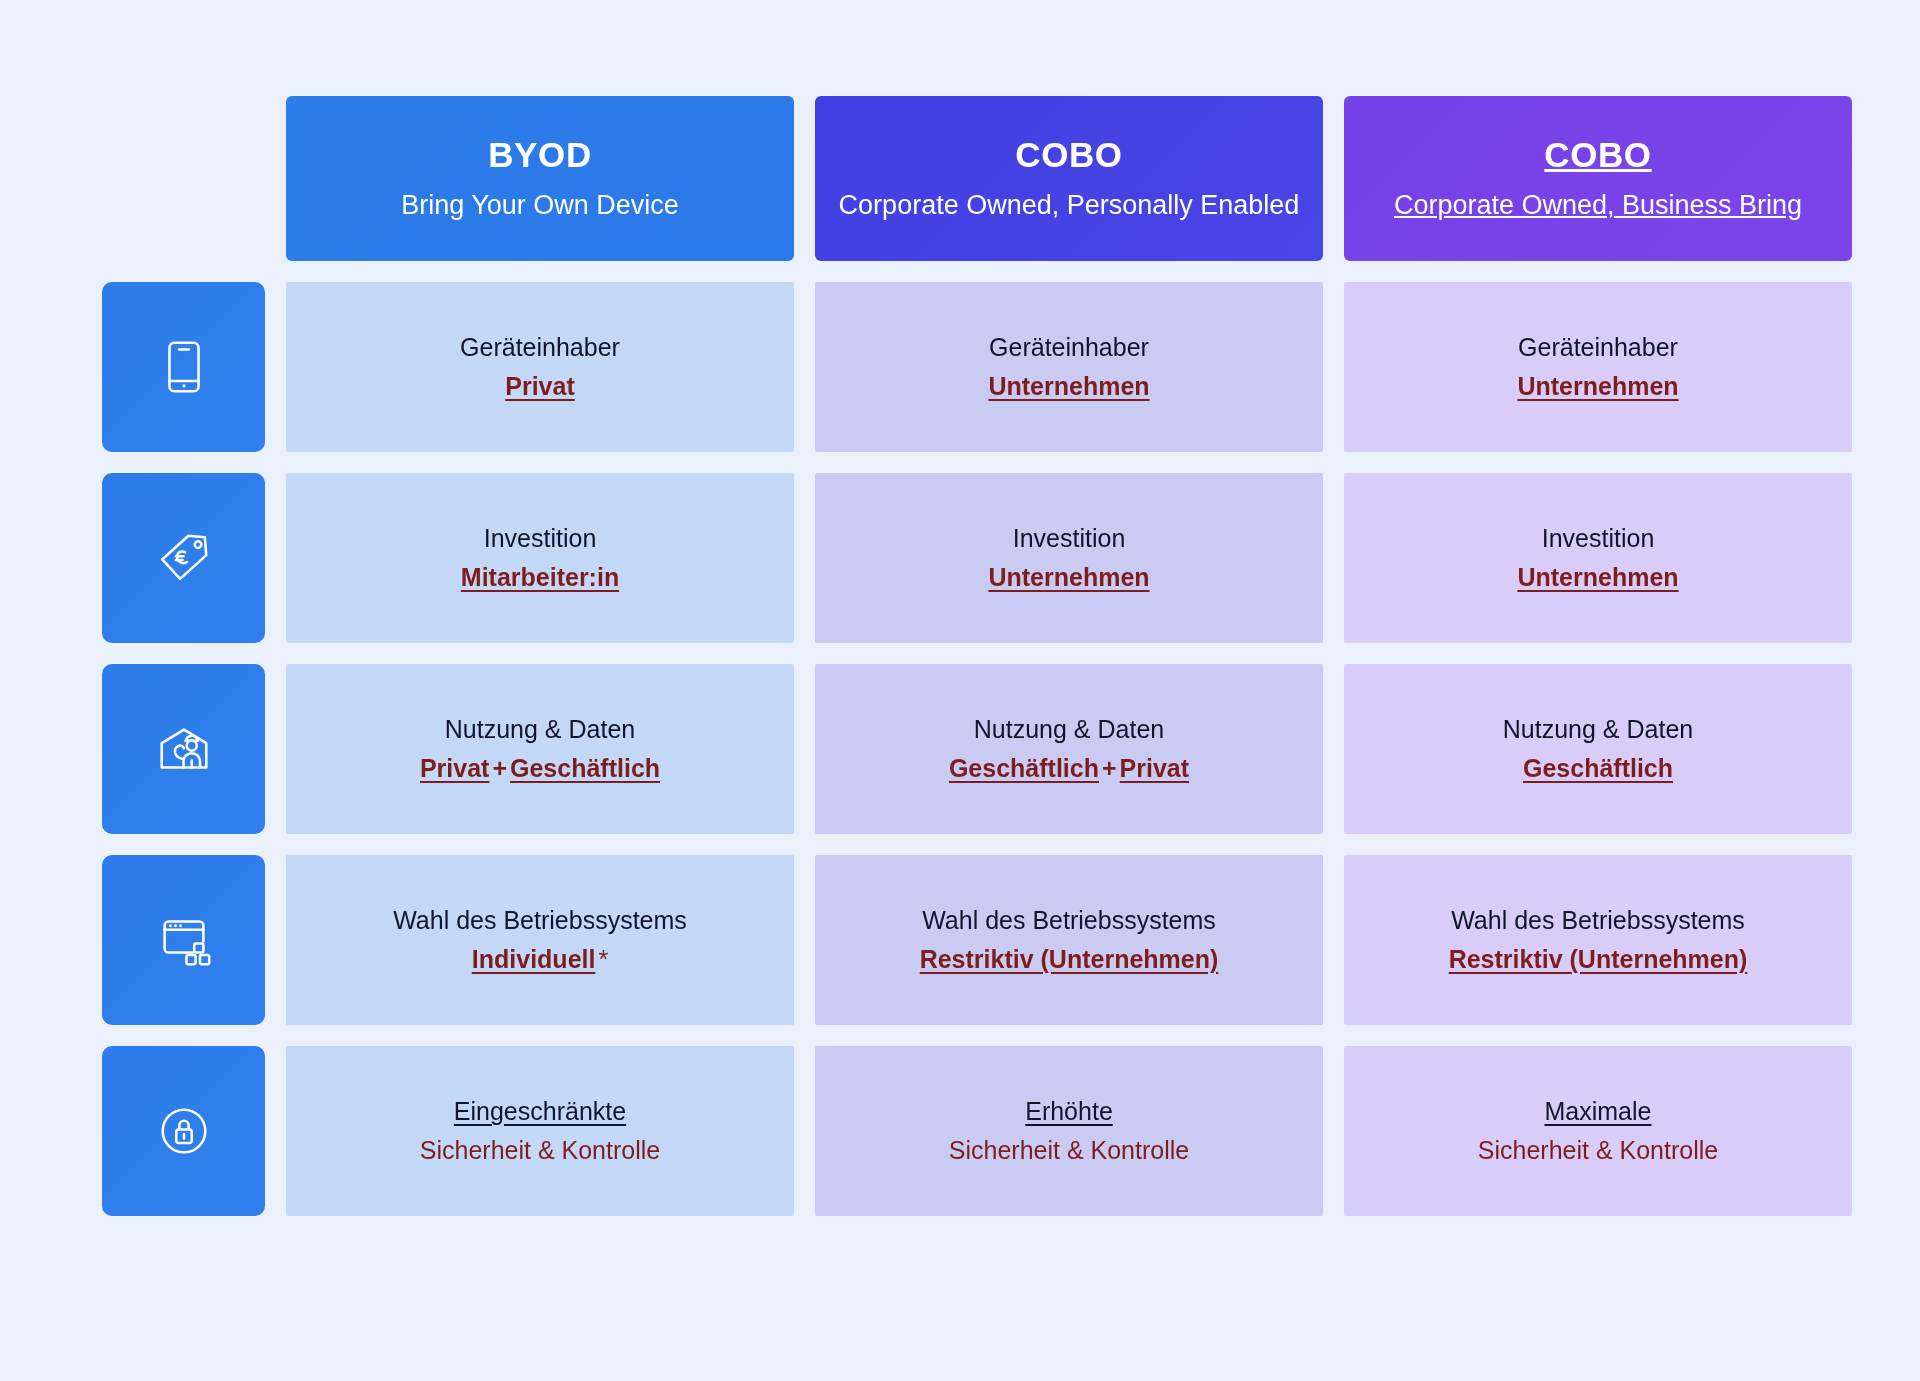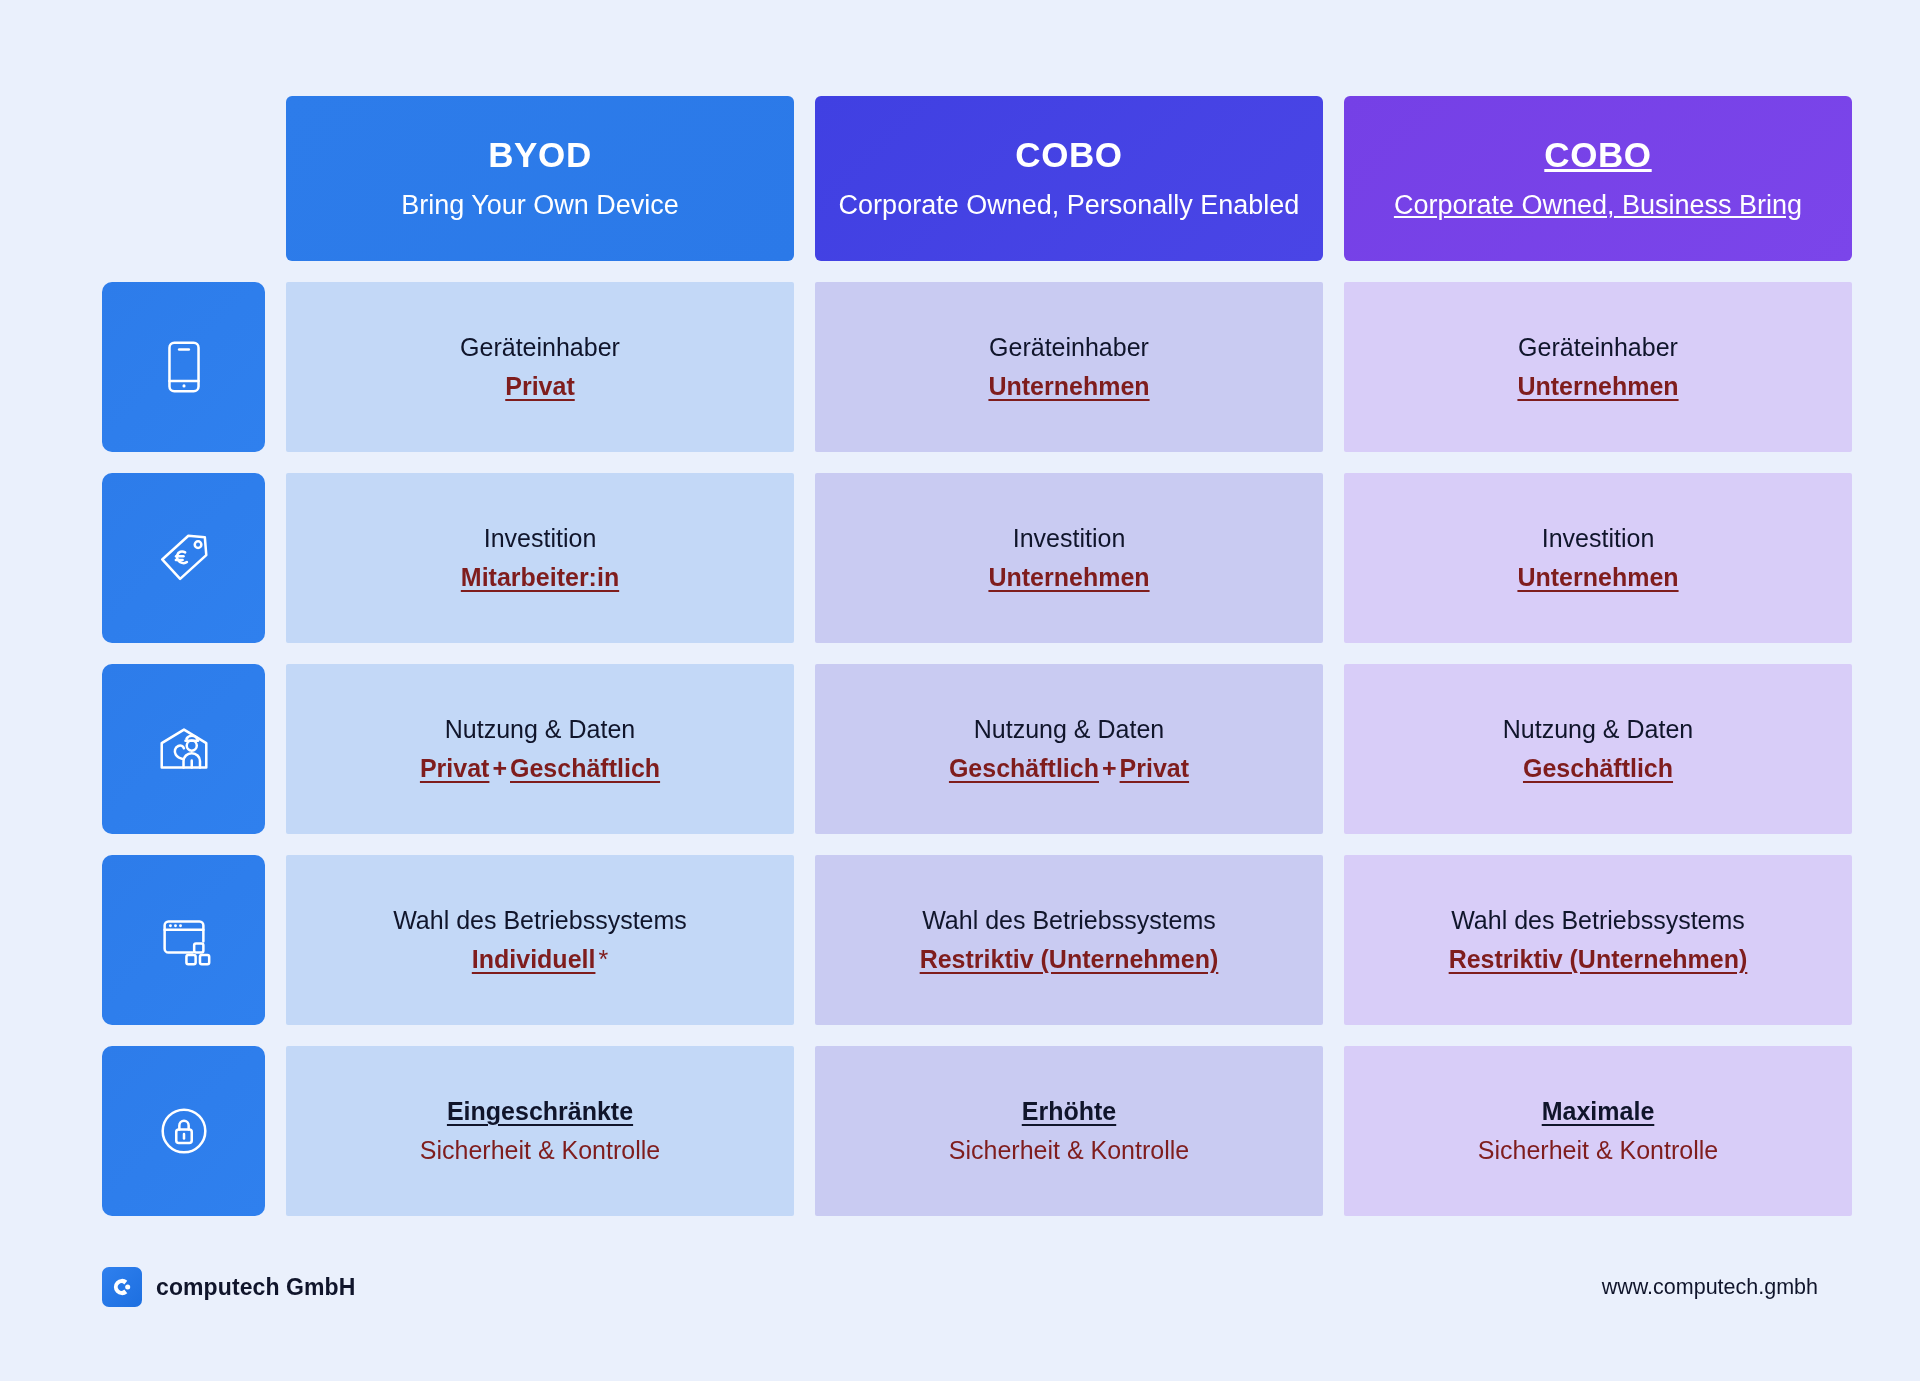--- a/index.html
+++ b/index.html
@@ -100,21 +100,21 @@
     font-size: 25px;
     font-weight: 700;
     color: #7f1d1d;
     line-height: 1.25;
   }
   .u { text-decoration: underline; text-underline-offset: 4px; text-decoration-thickness: 2px; }
   .plus { font-weight: 700; text-decoration: none; padding: 0 3px; }
   .ast { font-weight: 400; text-decoration: none; padding-left: 3px; }
 
   
-  .cell.strong-first .cell-top { font-weight: 700; }
+  .cell.strong-first .cell-top { font-weight: 400; }
   .cell.strong-first .cell-bottom { font-weight: 400; }
 
   
   .footer {
     position: absolute;
     left: 102px;
     right: 102px;
     bottom: 72px;
     height: 44px;
     display: flex;
@@ -289,26 +289,14 @@
       <div class="cell-top"><span class="u">Erhöhte</span></div>
       <div class="cell-bottom">Sicherheit &amp; Kontrolle</div>
     </div>
     <div class="cell col-cobo strong-first">
       <div class="cell-top"><span class="u">Maximale</span></div>
       <div class="cell-bottom">Sicherheit &amp; Kontrolle</div>
     </div>
 
   </div>
 
-  <div class="footer">
-    <div class="brand">
-      <span class="brand-logo">
-        <svg viewBox="0 0 32 32" fill="none">
-          <path d="M22.5 8.4 A10 10 0 1 0 22.5 23.6 L18.8 19.2 A4.6 4.6 0 1 1 18.8 12.8 Z" fill="#ffffff"></path>
-          <circle cx="23.0" cy="16.0" r="3.1" fill="#ffffff"></circle>
-        </svg>
-      </span>
-      <span class="brand-name">computech GmbH</span>
-    </div>
-    <div class="site-url">www.computech.gmbh</div>
-  </div>
 
 </div>
 
 </body></html>

